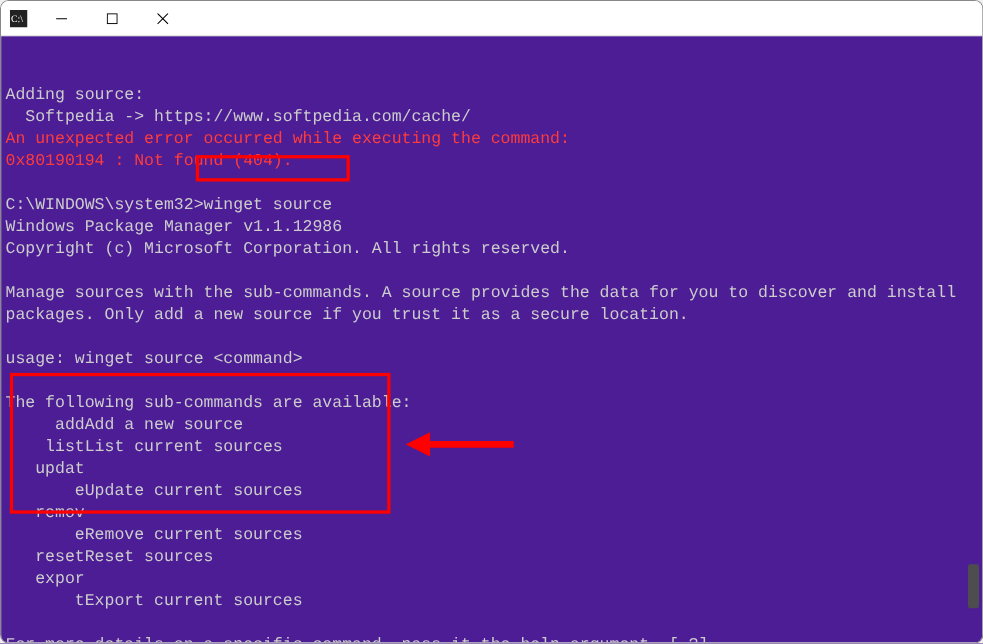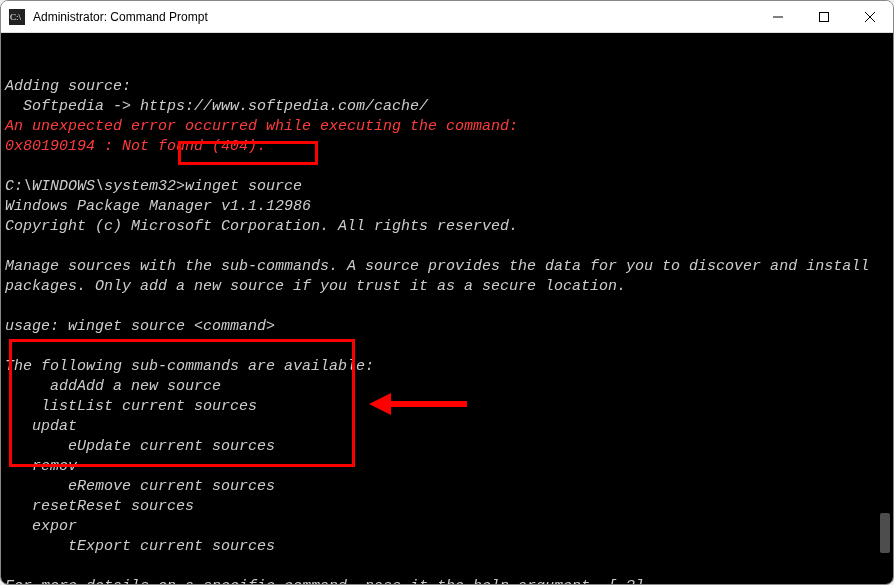--- a/index.html
+++ b/index.html
@@ -52,30 +52,29 @@
       height: 100%;
       display: flex;
       align-items: center;
       justify-content: center;
       font-size: 10px;
       color: #000;
     }
     .win-btn svg { display: block; }
     .terminal {
       flex: 1;
-      background: #000000;
+      background: #4c1d95;
       color: #cccccc;
       font-family: Consolas, "Courier New", monospace;
       font-size: 15px;
       line-height: 20px;
       padding: 4px 20px 4px 4px;
       white-space: pre;
       overflow: hidden;
       position: relative;
-      font-style: italic;
     }
     .terminal-inner {
       white-space: pre-wrap;
       word-break: break-all;
     }
     .err { color: #ff3b3b; }
     .highlight-box-1 {
       position: absolute;
       border: 3px solid #ff0000;
       pointer-events: none;
@@ -123,21 +122,20 @@
 
 <div class="window">
 
   <div class="title-bar">
     <span class="title-bar-icon">
       <svg width="16" height="16" viewBox="0 0 16 16">
         <rect x="0" y="0" width="16" height="16" fill="#222"></rect>
         <text x="1" y="11" font-size="9" fill="#fff" font-family="Consolas">C:\</text>
       </svg>
     </span>
-    <span class="title-bar-text">Administrator: Command Prompt</span>
     <div class="win-controls">
       <div class="win-btn">
         <svg width="10" height="10" viewBox="0 0 10 10">
             <line x1="0" y1="5" x2="10" y2="5" stroke="#000" stroke-width="1"></line>
           </svg>
       </div>
       <div class="win-btn">
         <svg width="10" height="10" viewBox="0 0 10 10">
             <rect x="0.5" y="0.5" width="9" height="9" fill="none" stroke="#000" stroke-width="1"></rect>
           </svg>

